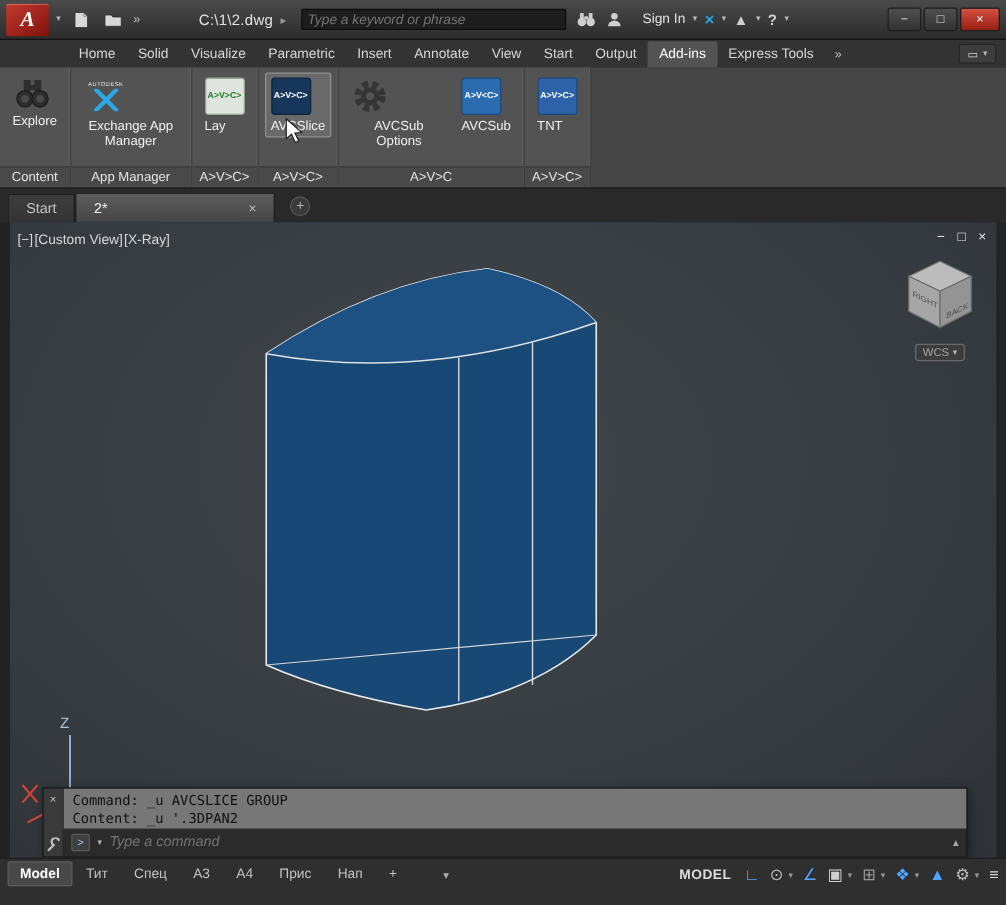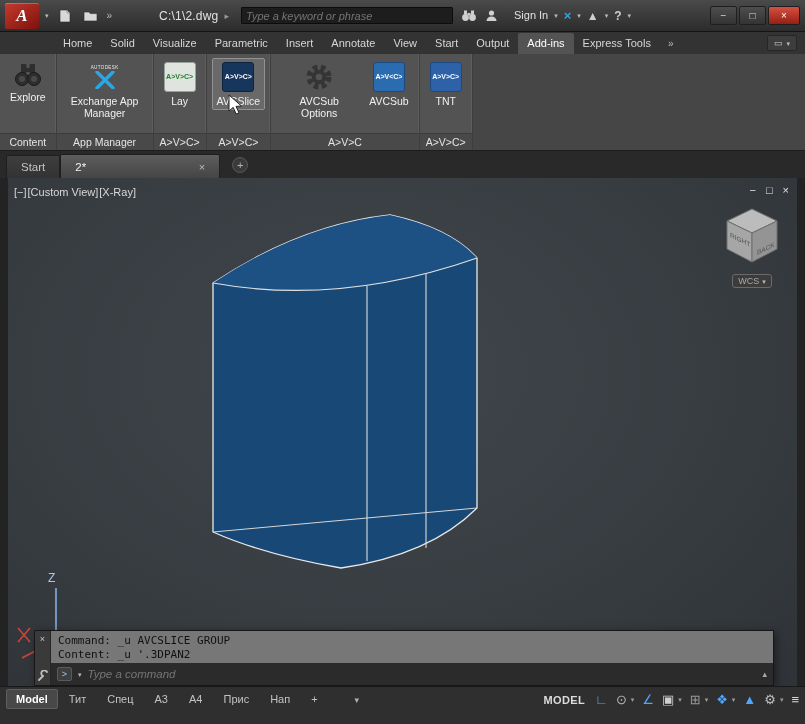--- a/index.html
+++ b/index.html
@@ -39,21 +39,21 @@
   .ribbon-toggle{display:flex;align-items:center;gap:4px;background:#3d3d3d;border:1px solid #262626;
     border-radius:2px;color:#cfcfcf;font-size:9px;padding:2px 6px;margin:0 8px 3px auto}
 
   
   .ribbon{height:96px;background:#464646;display:flex;align-items:stretch}
   .panel{display:flex;flex-direction:column;background:#535353;border-right:1px solid #3e3e3e;
     box-shadow:inset -1px 0 0 #5e5e5e}
   .panel-buttons{flex:1;display:flex;align-items:flex-start;justify-content:center;gap:2px;padding:4px 5px 0}
   .panel-label{height:17px;background:#494949;border-top:1px solid #3d3d3d;display:flex;align-items:center;
     justify-content:center;font-size:10.5px;color:#e4e4e4;padding:0 6px;white-space:nowrap}
-  .rbtn{display:flex;flex-direction:column;align-items:center;gap:3px;padding:3px 4px 2px;
+  .rbtn{display:flex;flex-direction:column;align-items:flex-start;gap:3px;padding:3px 4px 2px;
     font-size:10.5px;color:#f0f0f0;text-align:center;line-height:1.15;border:1px solid transparent}
   .rbtn.hovered{background:rgba(255,255,255,.13);border-color:#929292;border-radius:2px}
   .rlabel{max-width:76px}
   .avcicon{width:32px;height:30px;border-radius:3px;display:flex;align-items:center;justify-content:center;
     font-weight:bold;font-size:7px}
   .avc-lay{background:#dfe4de;color:#1e7d2c;border:1px solid #9aa39a}
   .avc-slice{background:#16365c;color:#fff;border:1px solid #0e2340}
   .avc-sub{background:#2b6bb0;color:#fff;border:1px solid #1c4a80}
   .avc-tnt{background:#2d62a8;color:#fff;border:1px solid #1c4a80}
   .exicon{width:36px;height:30px;display:flex;flex-direction:column;align-items:center;justify-content:center;gap:1px}

